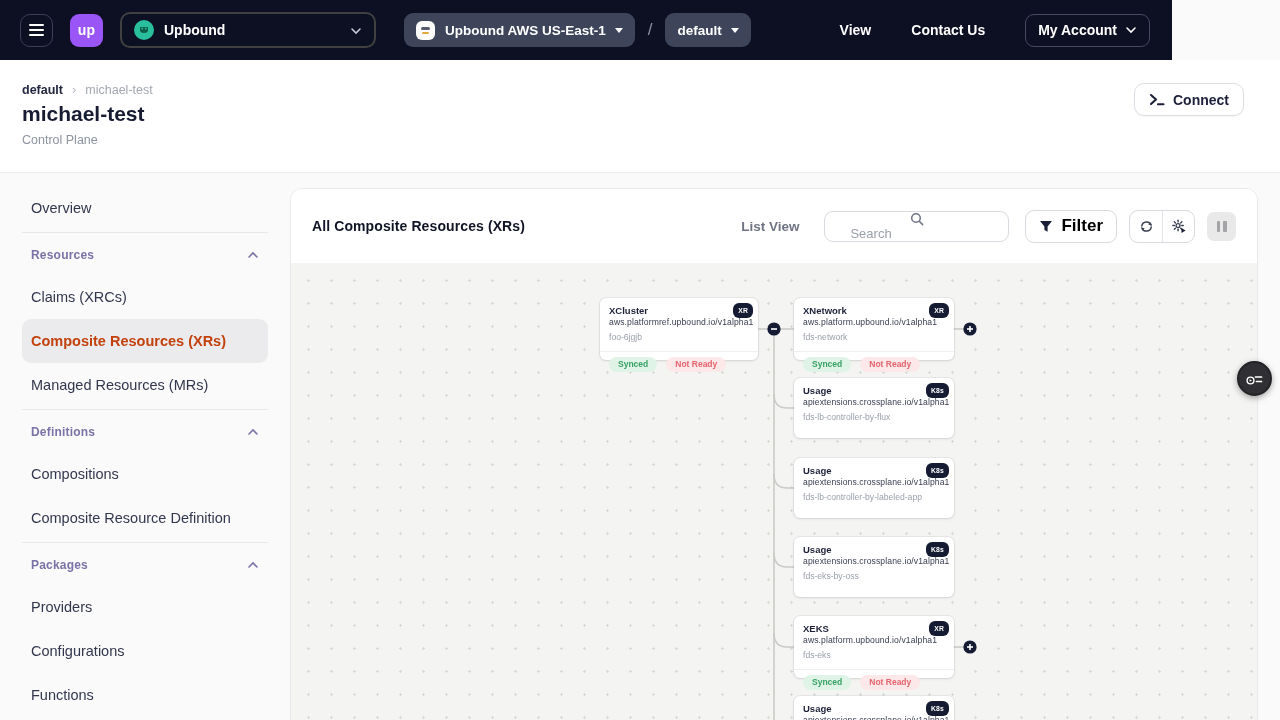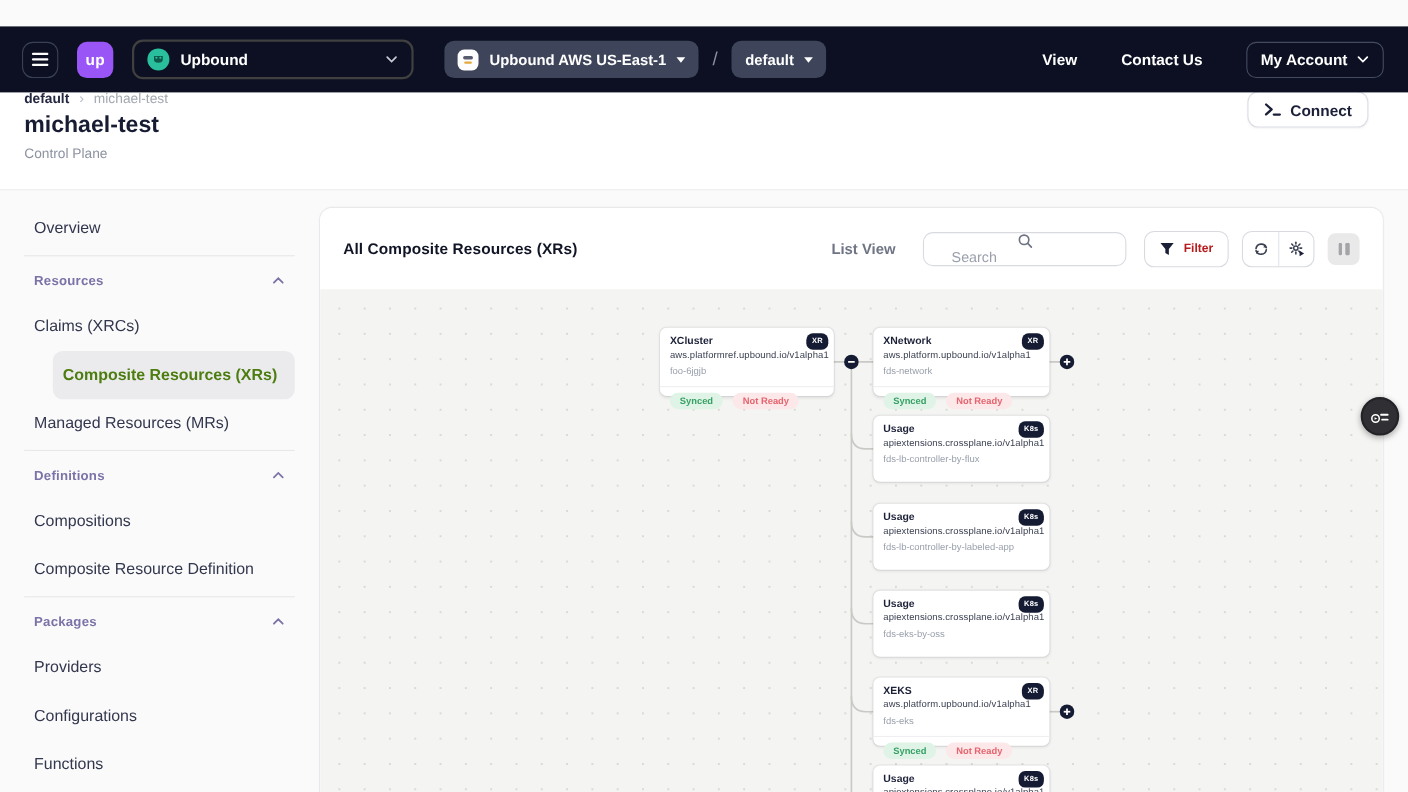--- a/index.html
+++ b/index.html
@@ -4,22 +4,22 @@
 <style>
   * { margin:0; padding:0; box-sizing:border-box; }
   html,body { width:1280px; height:720px; overflow:hidden; }
   body {
     font-family:"Liberation Sans","DejaVu Sans",sans-serif;
     background:#fafafa; position:relative; color:#20243d;
   }
 
   
   .navbar {
-    position:absolute; top:0; left:0; width:1280px; height:60px;
-    background:#0c1022; display:flex; align-items:center; z-index:30;margin-top:24px;
+    position:absolute; top:0; left:0; width:1172px; height:60px;
+    background:#0c1022; display:flex; align-items:center; z-index:30;
   }
   .nav-burger {
     width:33px; height:33px; margin-left:20px; border:1px solid #3a4157;
     border-radius:10px; display:flex; flex-direction:column; gap:3px;
     align-items:center; justify-content:center; cursor:pointer; flex:none;
   }
   .nav-burger i { display:block; width:15px; height:2px; background:#fff; border-radius:2px; }
   .nav-logo {
     width:33px; height:33px; margin-left:17px; background:#9a55f7; border-radius:9px;
     color:#fff; font-weight:800; font-size:14px; display:flex; align-items:center;
@@ -76,21 +76,21 @@
     position:absolute; right:36px; top:23px; height:33px; background:#fff;
     border:1px solid #dcdee4; border-radius:10px; display:flex; align-items:center;
     padding:0 14px; cursor:pointer; box-shadow:0 1px 2px rgba(20,25,50,.04);
   }
   .connect-label { font-size:14px; font-weight:800; color:#1b1f38; margin-left:8px; }
 
   
   .sidebar { position:absolute; top:173px; left:0; width:290px; bottom:0; padding:13px 22px 0; }
   .side-item { height:44px; display:flex; align-items:center; padding:0 9px;
     font-size:14.5px; color:#33374e; border-radius:9px; cursor:pointer; }
-  .side-item.selected { background:#ebebee; font-weight:800; color:#4d7c0f;margin-left:26px; }
+  .side-item.selected { background:#ebebee; font-weight:800; color:#c2410c; }
   .side-divider { height:1px; background:#e8e8eb; margin:2px 0; }
   .side-header { height:40px; margin-top:2px; display:flex; align-items:center;
     padding:0 9px; font-size:12px; font-weight:800; color:#7b72a7; letter-spacing:.2px; cursor:pointer; }
   .side-header svg { margin-left:auto; }
 
   
   .panel {
     position:absolute; top:188px; left:290px; width:968px; height:560px;
     background:#fff; border:1px solid #e9e9ec; border-radius:12px; overflow:hidden;
     box-shadow:0 1px 2px rgba(20,25,50,.03);
@@ -105,21 +105,21 @@
     margin-left:15px; width:185px; height:31px; border:1px solid #d8dae0; border-radius:9px;
     display:flex; align-items:center; padding:0 9px; background:#fff;flex-direction:column;
   }
   .search-box input { border:none; outline:none; width:140px; font-size:13px; margin-left:7px;
     font-family:inherit; color:#33374e; background:transparent; }
   .search-box input::placeholder { color:#9aa0ab; }
   .filter-btn {
     margin-left:16px; height:33px; border:1px solid #d8dae0; border-radius:9px;
     display:flex; align-items:center; padding:0 13px; cursor:pointer; background:#fff;
   }
-  .filter-label { font-size:11px; font-weight:800; color:#b91c1c; margin-left:8px; }
+  .filter-label { font-size:17px; font-weight:800; color:#000000; margin-left:8px; }
   .icon-group { margin-left:12px; height:33px; border:1px solid #d8dae0; border-radius:9px;
     display:flex; align-items:stretch; overflow:hidden; background:#fff; }
   .icon-btn { width:32px; display:flex; align-items:center; justify-content:center; cursor:pointer; }
   .icon-btn + .icon-btn { border-left:1px solid #e2e4e9; }
   .pause-btn { margin-left:12px; width:29px; height:29px; background:#e9e9ea; border-radius:7px;
     display:flex; align-items:center; justify-content:center; gap:3px; cursor:pointer; }
   .pause-btn i { width:3.5px; height:11px; background:#a4a4a8; border-radius:1px; }
 
   
   .canvas {

